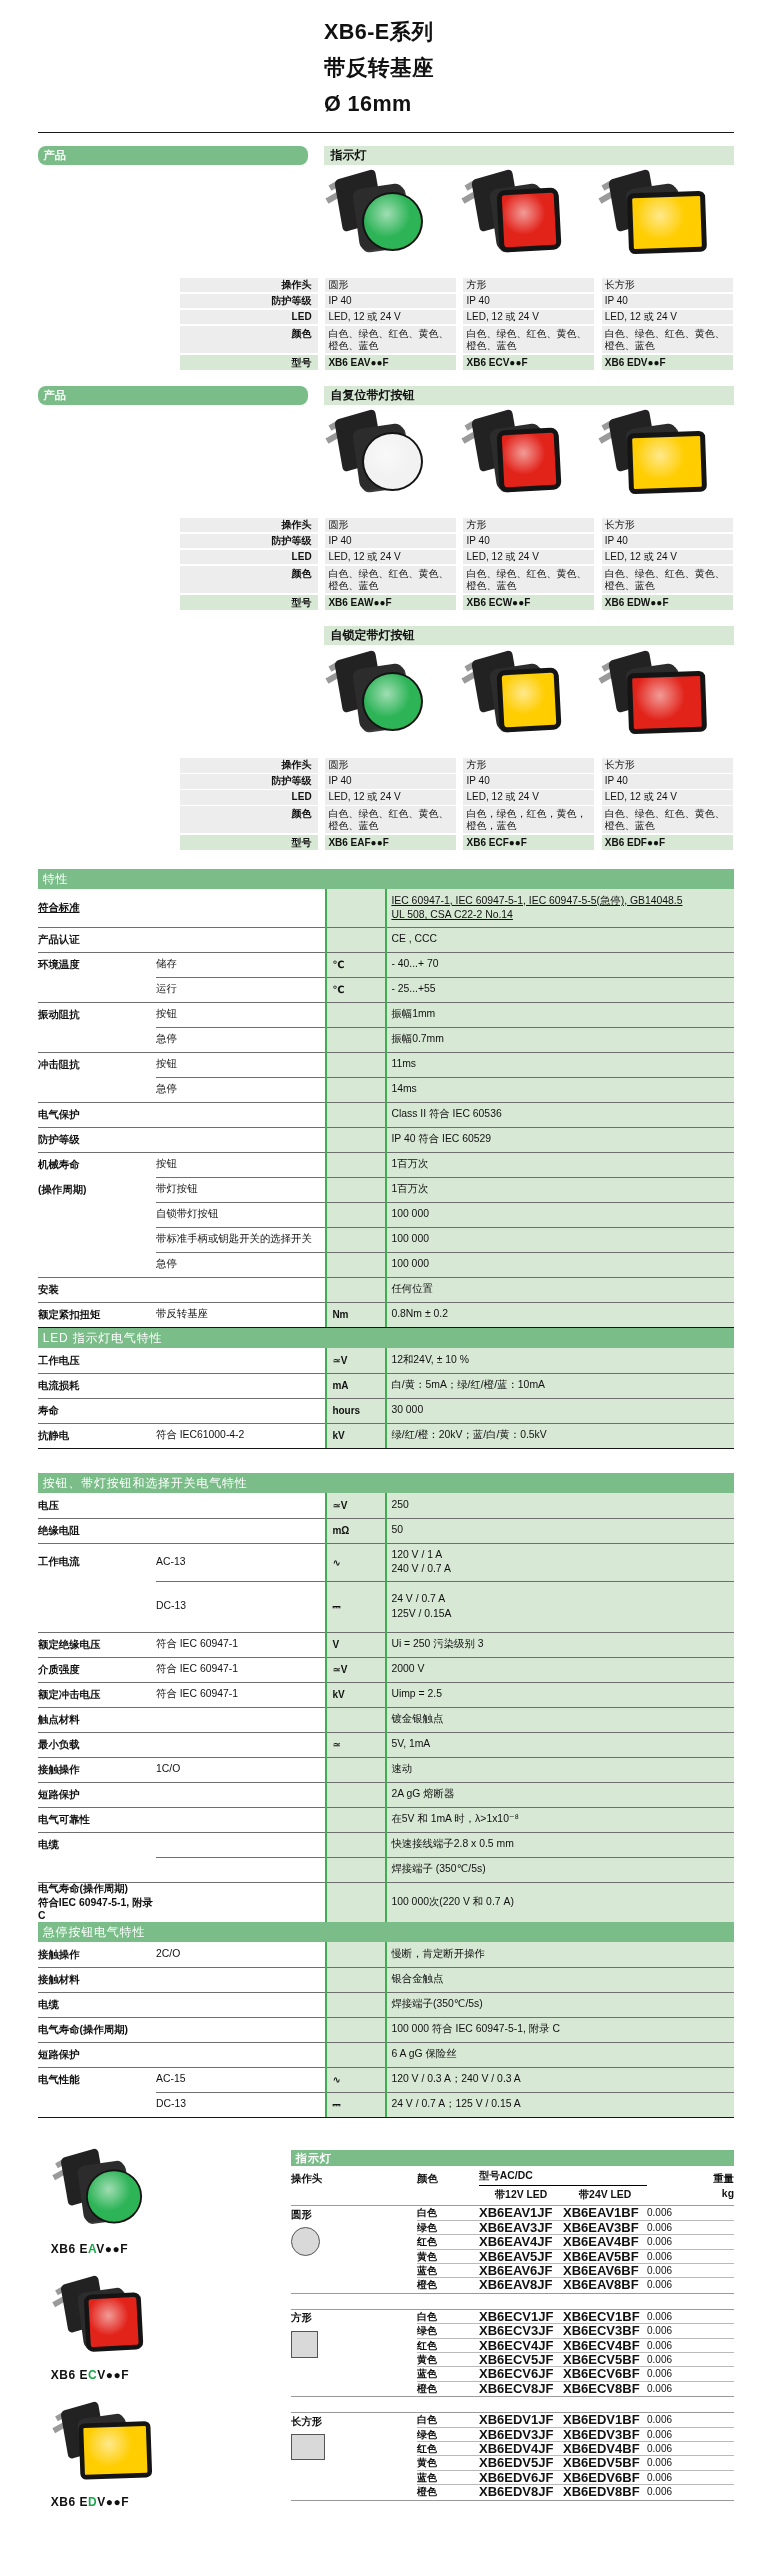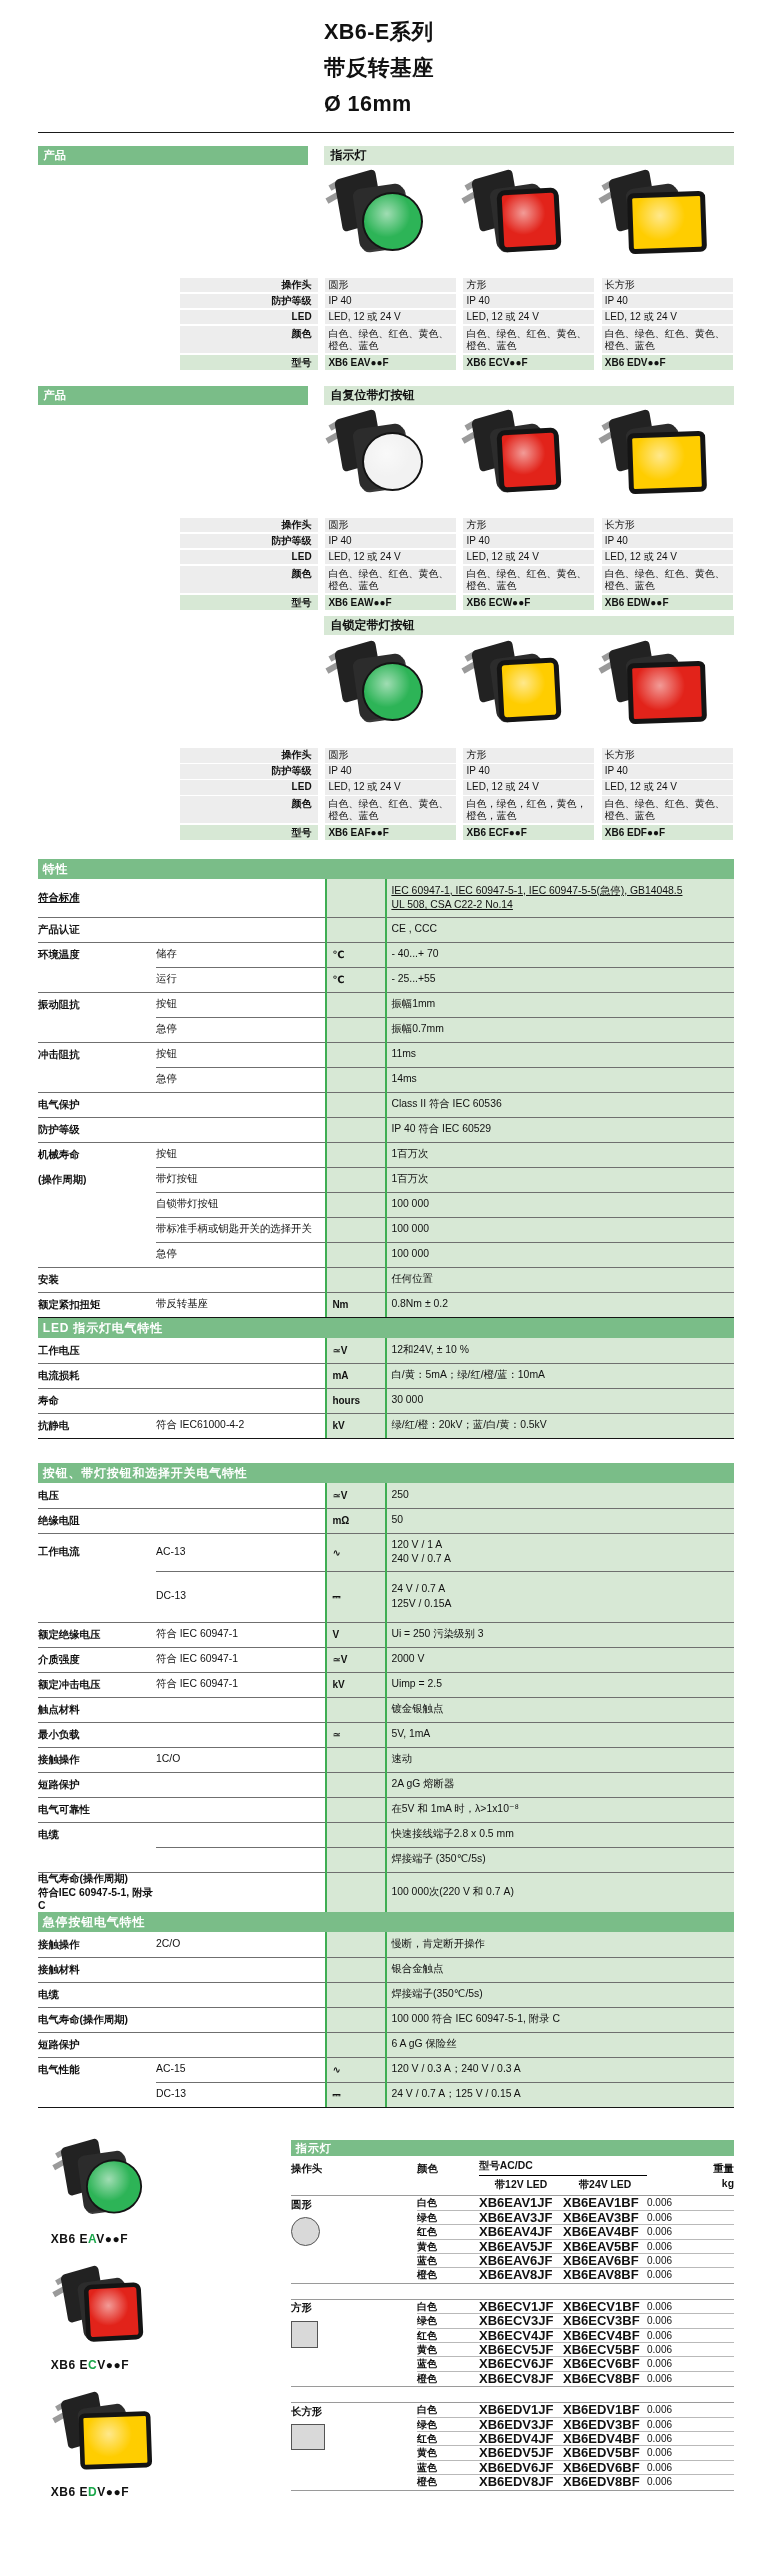--- a/index.html
+++ b/index.html
@@ -20,21 +20,21 @@
 
   
   .title-block{margin-left:286px;}
   .title-line{font-size:21.6px;line-height:36px;font-weight:600;letter-spacing:0.4px;}
   .title-rule{border:0;border-top:1.6px solid #1a1a1a;margin-top:9.6px;width:696px;}
 
   
   .sec{margin-top:12.8px;width:696px;}
   .sec-bars{display:flex;}
   .bar-dark{width:270px;height:19px;background:var(--green-bar);color:#fff;
-    font-weight:bold;font-size:11.2px;line-height:19px;padding-left:5.6px;margin-right:16px;}
+    font-weight:bold;font-size:11.2px;line-height:19px;padding-left:5.6px;margin-right:16px;border-radius:8px;}
   .bar-light{flex:1;height:19px;background:var(--green-light);font-weight:600;
     font-size:12px;line-height:19px;padding-left:6.4px;}
   .bar-spacer{width:286px;}
   .photo-row{display:flex;margin-left:286px;height:102px;margin-top:6.4px;margin-bottom:4.8px;}
   .photo-slot{width:137px;}
 
   
   .photo{position:relative;width:120px;height:99px;}
   .ph-pin{position:absolute;left:4.8px;top:11.2px;width:12.8px;height:5.6px;background:#9a9a9a;transform:rotate(-30deg);}
   .ph-pin.p2{top:24px;left:1.6px;}
@@ -51,21 +51,21 @@
 
   .spec-rows{margin-top:1.6px;}
   .spec-row{display:grid;grid-template-columns:138px 131px 131px 131px;column-gap:7.2px;
     margin-left:142px;margin-bottom:1.6px;font-size:10px;}
   .spec-row>div{background:var(--gray-cell);min-height:12.8px;line-height:12.8px;padding:0.8px 3.2px;}
   .spec-label{text-align:right;font-weight:600;padding-right:6.4px !important;}
   .spec-row.tall>div{line-height:12px;padding-top:1.6px;padding-bottom:1.6px;}
   .spec-row.model>div{background:var(--green-light);font-weight:bold;line-height:13.6px;}
 
   
-  .ct-bar{width:696px;height:20px;background:var(--green-bar);color:#fff;font-weight:bold;
+  .ct-bar{width:696px;height:20px;background:var(--green-bar);color:#fff;font-weight:normal;
     font-size:12px;line-height:20px;padding-left:4.8px;letter-spacing:0.8px;}
   .ct-body{width:696px;position:relative;}
   .ct-green-bg{position:absolute;left:287px;right:0;top:0;bottom:0;background:var(--green-light);z-index:0;}
   .ct-vline{position:absolute;top:0;bottom:0;width:1.6px;background:var(--green-line);z-index:2;}
   .ct-vline.v1{left:287px;}
   .ct-vline.v2{left:347px;}
   .ct-row{display:grid;grid-template-columns:118px 170px 59px 1fr;align-items:center;
     min-height:25px;position:relative;z-index:1;font-size:10.4px;}
   .ct-row.sep-full::before{content:"";position:absolute;left:0;right:0;top:0;height:0.8px;background:var(--sep);z-index:3;}
   .ct-row.sep-sub::before{content:"";position:absolute;left:118px;right:0;top:0;height:0.8px;background:var(--sep);z-index:3;}
@@ -267,21 +267,21 @@
 
         <div class="spec-row model">
           <div class="spec-label">型号</div>
           <div>XB6 EAW●●F</div>
           <div>XB6 ECW●●F</div>
           <div>XB6 EDW●●F</div>
         </div>
       </div>
   </section>
 
-  <section class="sec" style="margin-top:6px">
+  <section class="sec" style="margin-top:16px">
     <div class="sec-bars">
       <div class="bar-spacer"></div>
       <div class="bar-light">自锁定带灯按钮</div>
     </div>
     <div class="photo-row">
 
         <div class="photo-slot">
           <div class="photo round" style="--lens: #2db457;">
             <div class="ph-pin"></div>
             <div class="ph-pin p2"></div>

